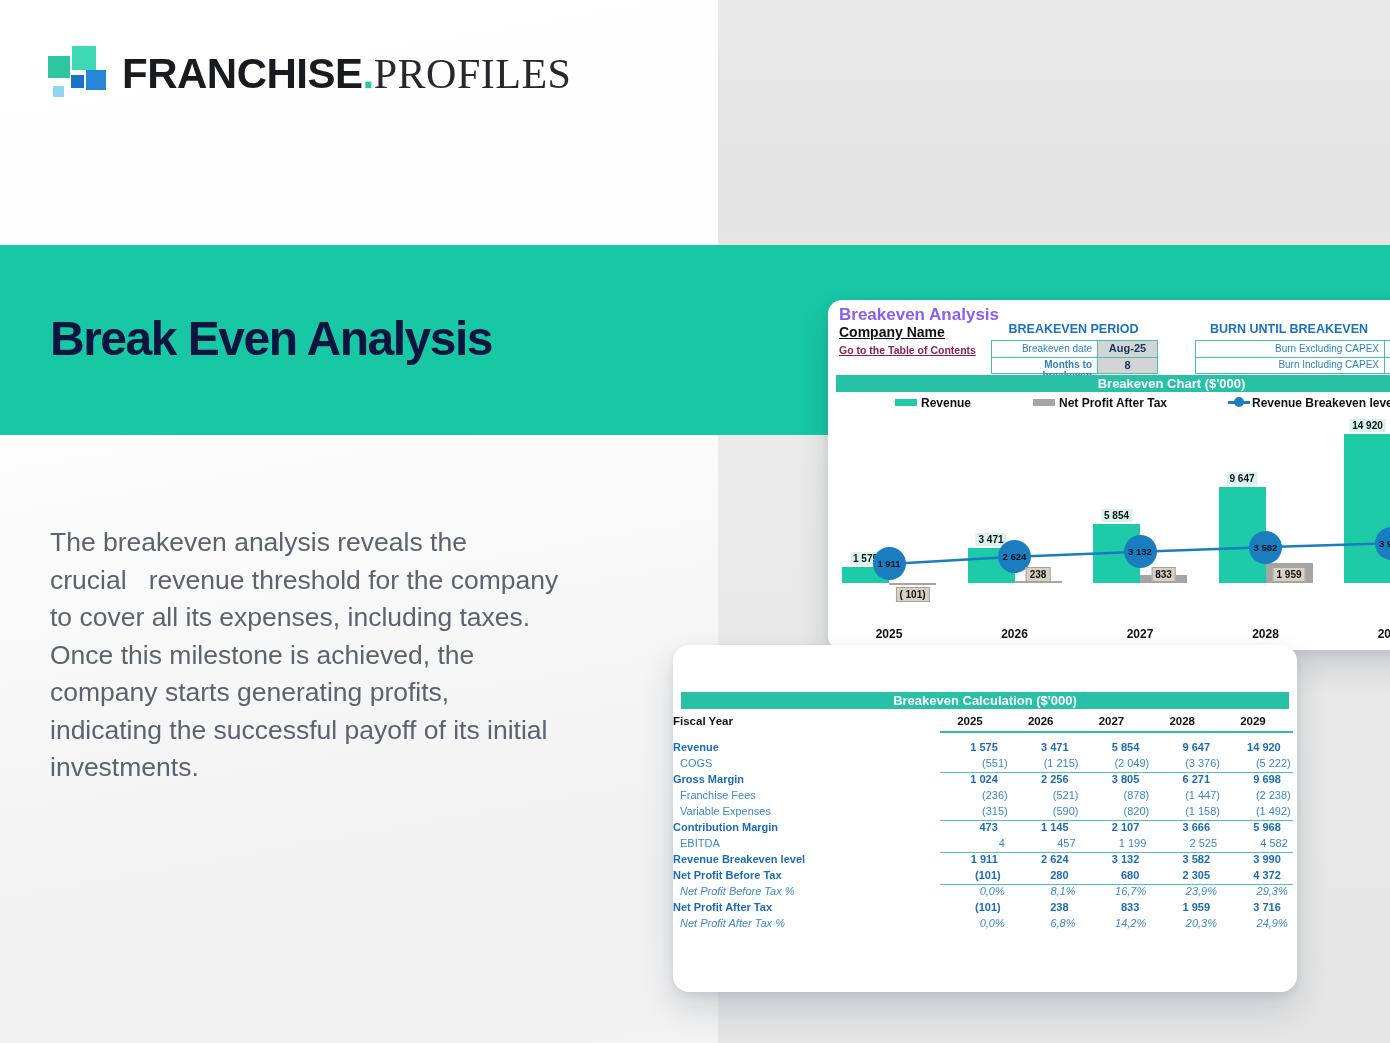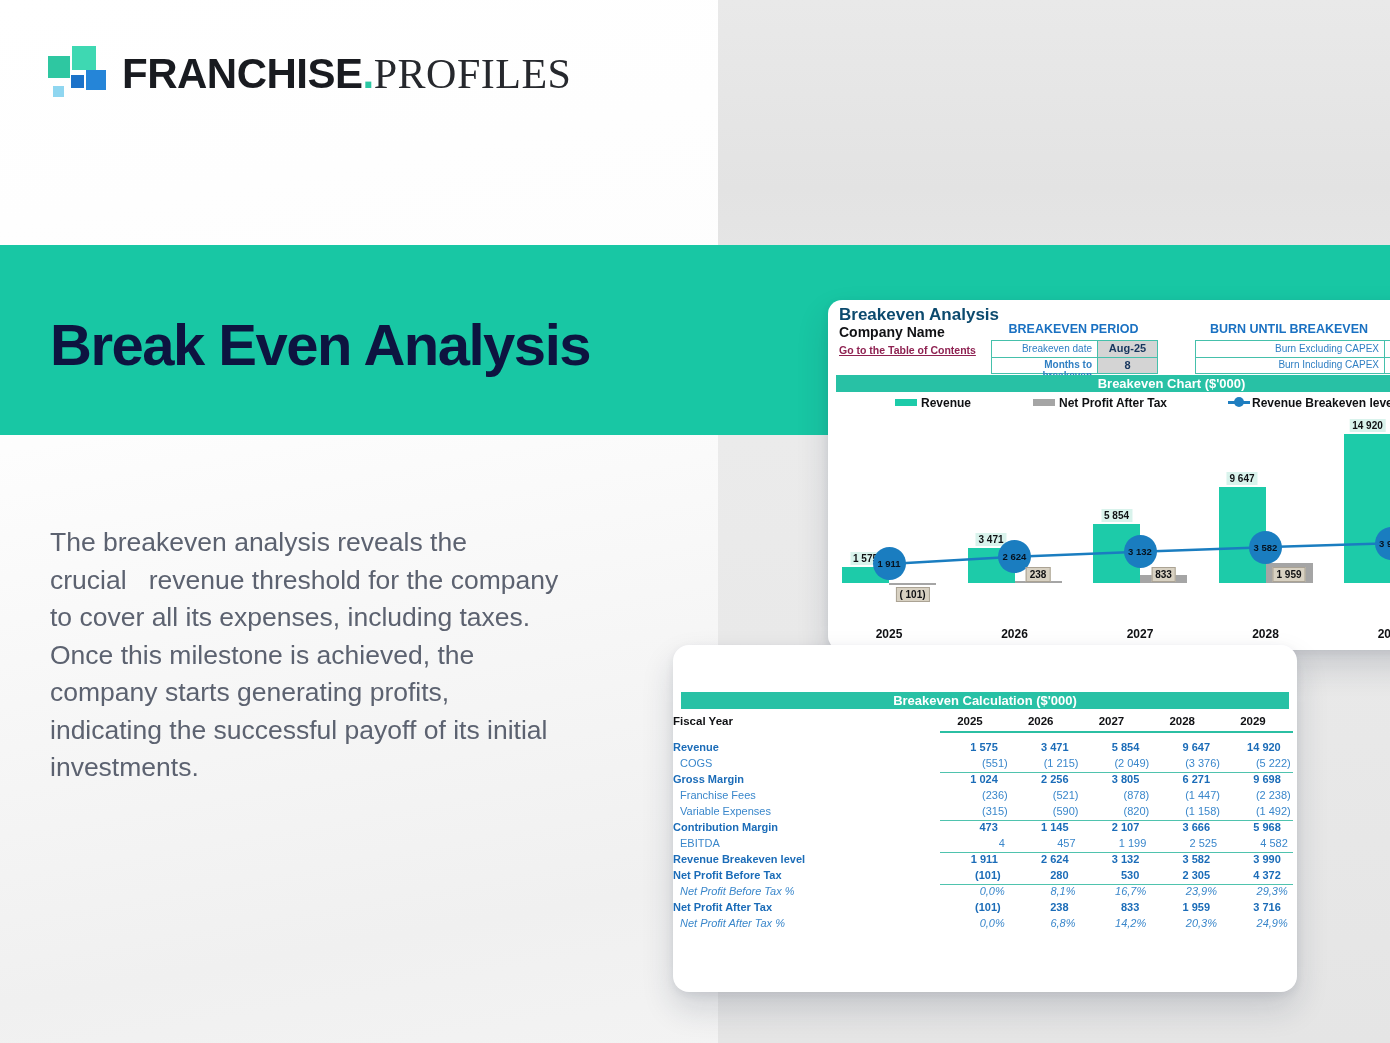--- a/index.html
+++ b/index.html
@@ -15,31 +15,31 @@
   .sq-teal-left{left:0;top:10px;width:22px;height:22px;background:#2ec7a1;}
   .sq-blue-small{left:23px;top:29px;width:13px;height:13px;background:#1b72c9;}
   .sq-blue-right{left:38px;top:24px;width:20px;height:20px;background:#2585d8;}
   .sq-blue-tiny{left:5px;top:40px;width:11px;height:11px;background:#8fd6f0;}
   .logo-text{position:absolute;left:74px;top:6px;font-size:42px;line-height:44px;white-space:nowrap;letter-spacing:-0.5px;}
   .logo-text .w1{font-weight:700;color:#191b20;}
   .logo-text .dot{font-weight:700;color:#2bc7a3;}
   .logo-text .w2{font-weight:400;color:#26282d;letter-spacing:0.5px;font-family:Liberation Serif, serif;}
   
   .banner{position:absolute;left:0;top:245px;width:100%;height:190px;background:#18c7a4;}
-  .banner h1{position:absolute;left:50px;top:66px;margin:0;font-size:58px;font-weight:700;
+  .banner h1{position:absolute;left:50px;top:66px;margin:0;font-size:48px;font-weight:700;
              letter-spacing:-1.5px;color:#0d1440;}
   .lede{position:absolute;left:50px;top:524px;width:600px;margin:0;font-size:26.5px;line-height:37.5px;
         color:#5c6270;white-space:pre-wrap;}
   
   .card{position:absolute;background:#ffffff;box-shadow:0 16px 32px rgba(25,35,60,.16),0 3px 8px rgba(25,35,60,.08);}
   .chart-card{left:828px;top:300px;width:687px;height:350px;border-radius:14px;overflow:hidden;}
   .table-card{left:673px;top:645px;width:624px;height:347px;border-radius:16px;overflow:hidden;}
   
-  .wb-title{position:absolute;left:11px;top:5px;font-size:17px;font-weight:700;color:#0c4a6e;}
-  .wb-company{position:absolute;left:11px;top:24px;font-size:14px;font-weight:700;color:#101114;}
+  .wb-title{position:absolute;left:11px;top:5px;font-size:17px;font-weight:700;color:#8b5cf6;}
+  .wb-company{position:absolute;left:11px;top:24px;font-size:14px;font-weight:700;color:#101114;text-decoration:underline;}
   .wb-toc{position:absolute;left:11px;top:44px;font-size:10.5px;font-weight:700;color:#8e2151;text-decoration:underline;}
   .mini-head{position:absolute;top:22px;font-size:12.5px;font-weight:700;color:#1a71c2;text-align:center;}
   .mini-tbl{position:absolute;top:40px;border:1px solid #45c0ab;}
   .mini-row{display:flex;height:15.5px;}
   .mini-row + .mini-row{border-top:1px solid #45c0ab;}
   .mini-lbl{font-size:10px;color:#2f7fc3;text-align:right;padding:1.5px 5px 0 0;box-sizing:border-box;}
   .mini-val{font-size:11px;font-weight:700;color:#17365d;text-align:center;background:#d4d4d4;
             border-left:1px solid #45c0ab;padding-top:1px;box-sizing:border-box;}
   .band{position:absolute;left:8px;height:17px;background:#28c1a5;color:#ffffff;
         font-size:13px;font-weight:700;text-align:center;line-height:17px;}
@@ -250,21 +250,21 @@
           <div class="c-cell">1 911</div>
           <div class="c-cell">2 624</div>
           <div class="c-cell">3 132</div>
           <div class="c-cell">3 582</div>
           <div class="c-cell">3 990</div>
         </div>
         <div class="c-row bold" style="top: 223px;">
           <div class="c-lab">Net Profit Before Tax</div>
           <div class="c-cell paren">(101)</div>
           <div class="c-cell">280</div>
-          <div class="c-cell">530</div>
+          <div class="c-cell">680</div>
           <div class="c-cell">2 305</div>
           <div class="c-cell">4 372</div>
         </div>
         <div class="c-row pct" style="top: 239px;">
           <div class="c-lab">Net Profit Before Tax %</div>
           <div class="c-cell">0,0%</div>
           <div class="c-cell">8,1%</div>
           <div class="c-cell">16,7%</div>
           <div class="c-cell">23,9%</div>
           <div class="c-cell">29,3%</div>

